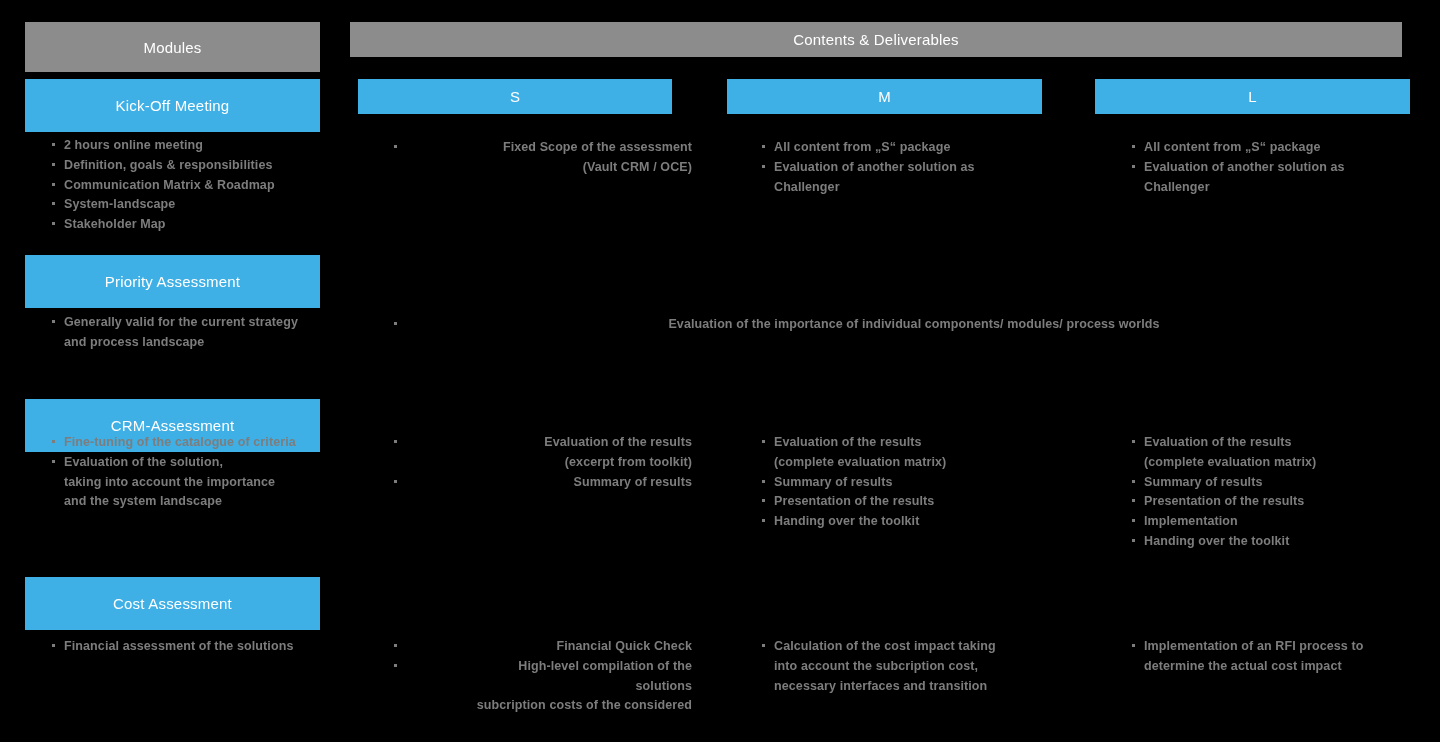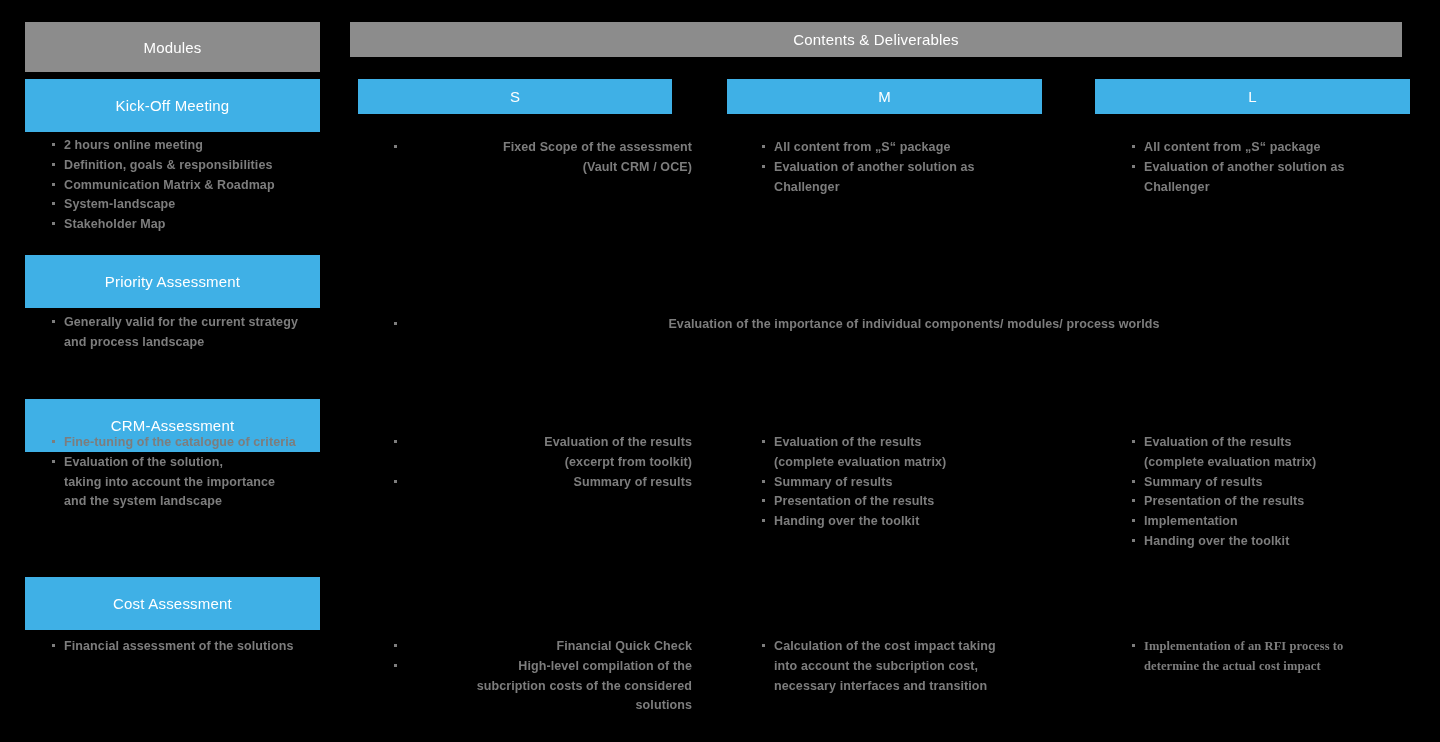--- a/index.html
+++ b/index.html
@@ -210,31 +210,31 @@
 </div>
 
 <ul class="bullets col-modules" style="top:635px;">
   <li><span>Financial assessment of the solutions</span></li>
 </ul>
 
 <ul class="bullets col-s" style="top:635px;">
   <li><span>Financial Quick Check</span></li>
   <li>
     <span>High-level compilation of the</span>
+    <span class="cont">solutions</span>
     <span class="cont">subcription costs of the considered</span>
-    <span class="cont">solutions</span>
   </li>
 </ul>
 
 <ul class="bullets col-m" style="top:635px;">
   <li>
     <span>Calculation of the cost impact taking</span>
     <span class="cont">into account the subcription cost,</span>
     <span class="cont">necessary interfaces and transition</span>
   </li>
 </ul>
 
-<ul class="bullets col-l" style="top:635px;font-family:Liberation Serif, serif;">
+<ul class="bullets col-l" style="top:635px;">
   <li>
     <span>Implementation of an RFI process to</span>
     <span class="cont">determine the actual cost impact</span>
   </li>
 </ul>
 
 </body></html>

